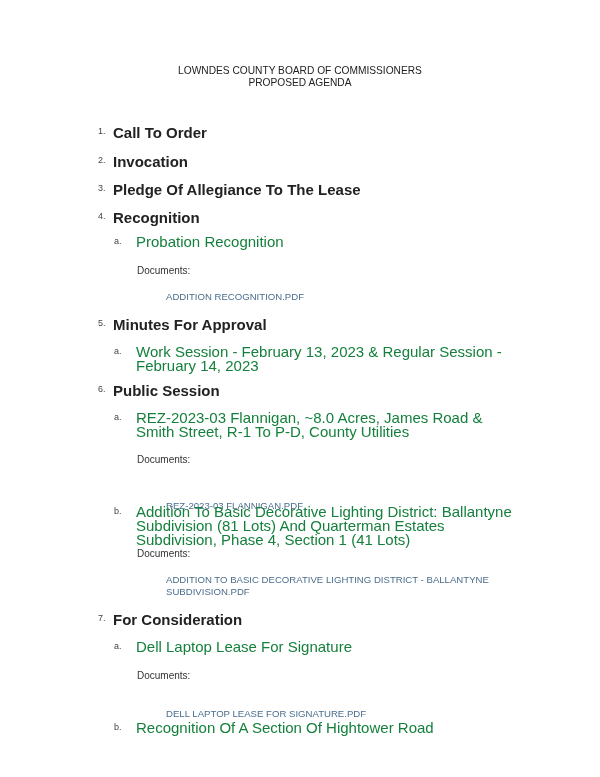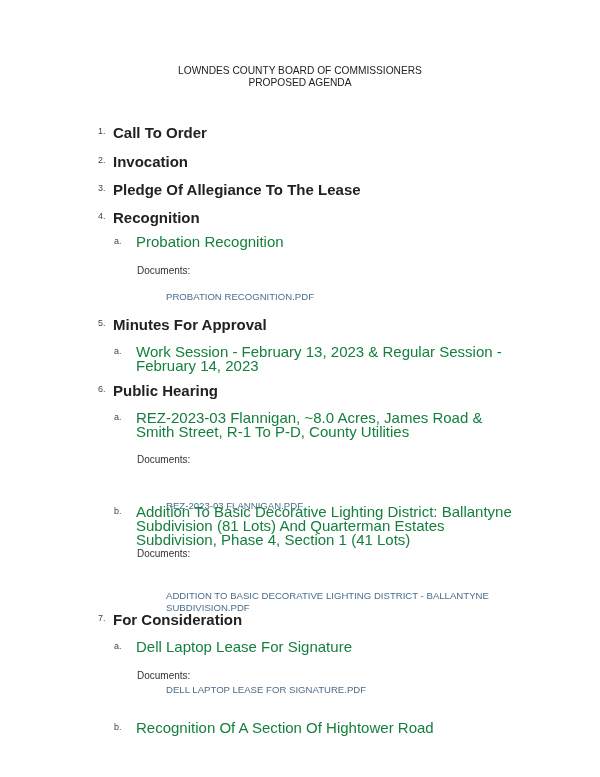--- a/index.html
+++ b/index.html
@@ -41,55 +41,55 @@
 
 <div class="sec" style="top:209px">
   <span class="num">4.</span>
   <span class="title">Recognition</span>
 </div>
 <div class="item" style="top:235px">
   <span class="let">a.</span>
   <span class="txt">Probation Recognition</span>
 </div>
 <div class="docs" style="top:265px">Documents:</div>
-<a class="link" style="top:291px">PROBATION RECOGNITION.PDF</a>
+<a class="link" style="top:291px">ADDITION RECOGNITION.PDF</a>
 
 <div class="sec" style="top:316px">
   <span class="num">5.</span>
   <span class="title">Minutes For Approval</span>
 </div>
 <div class="item" style="top:345px">
   <span class="let">a.</span>
   <span class="txt">Work Session - February 13, 2023 &amp; Regular Session - February 14, 2023</span>
 </div>
 
 <div class="sec" style="top:382px">
   <span class="num">6.</span>
-  <span class="title">Public Hearing</span>
+  <span class="title">Public Session</span>
 </div>
 <div class="item" style="top:411px">
   <span class="let">a.</span>
   <span class="txt">REZ-2023-03 Flannigan, ~8.0 Acres, James Road &amp; Smith Street, R-1 To P-D, County Utilities</span>
 </div>
 <div class="docs" style="top:454px">Documents:</div>
 <a class="link" style="top:500px">REZ-2023-03 FLANNIGAN.PDF</a>
 
 <div class="item" style="top:505px">
   <span class="let">b.</span>
   <span class="txt">Addition To Basic Decorative Lighting District: Ballantyne Subdivision (81 Lots) And Quarterman Estates Subdivision, Phase 4, Section 1 (41 Lots)</span>
 </div>
 <div class="docs" style="top:548px">Documents:</div>
-<a class="link" style="top:590px">ADDITION TO BASIC DECORATIVE LIGHTING DISTRICT - BALLANTYNE SUBDIVISION.PDF</a>
+<a class="link" style="top:574px">ADDITION TO BASIC DECORATIVE LIGHTING DISTRICT - BALLANTYNE SUBDIVISION.PDF</a>
 
 <div class="sec" style="top:611px">
   <span class="num">7.</span>
   <span class="title">For Consideration</span>
 </div>
 <div class="item" style="top:640px">
   <span class="let">a.</span>
   <span class="txt">Dell Laptop Lease For Signature</span>
 </div>
 <div class="docs" style="top:670px">Documents:</div>
-<a class="link" style="top:684px">DELL LAPTOP LEASE FOR SIGNATURE.PDF</a>
+<a class="link" style="top:708px">DELL LAPTOP LEASE FOR SIGNATURE.PDF</a>
 <div class="item" style="top:721px">
   <span class="let">b.</span>
   <span class="txt">Recognition Of A Section Of Hightower Road</span>
 </div>
 
 </body></html>

